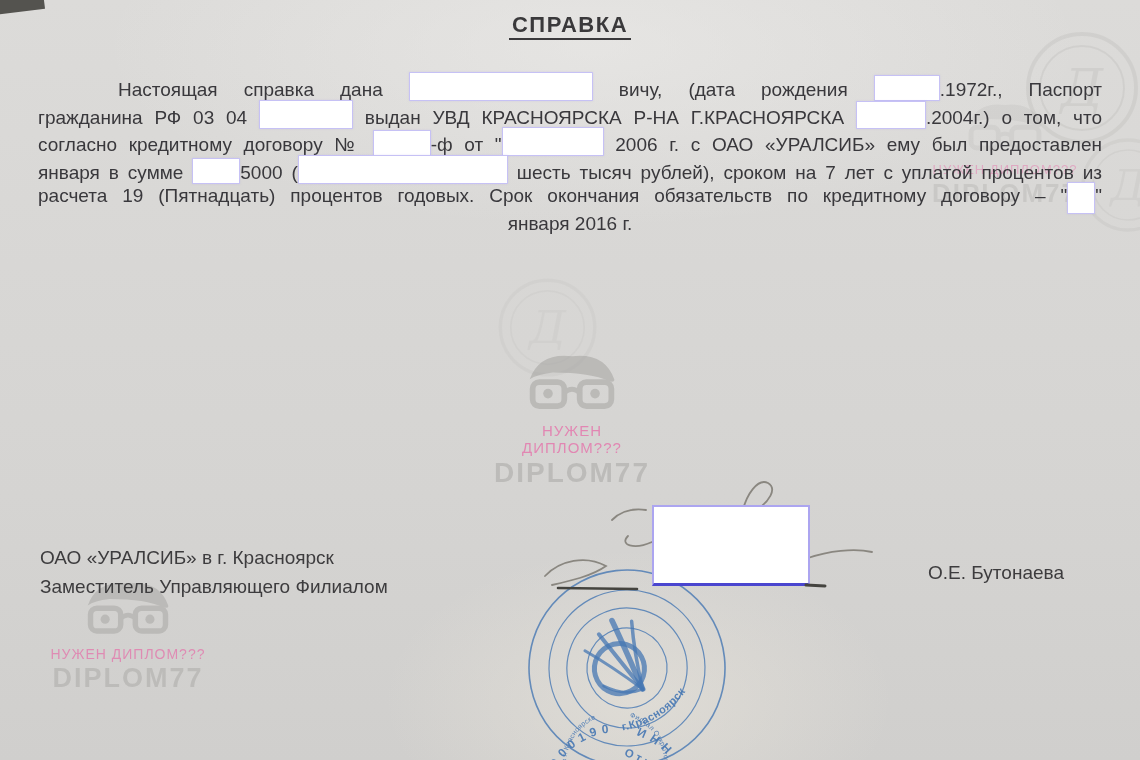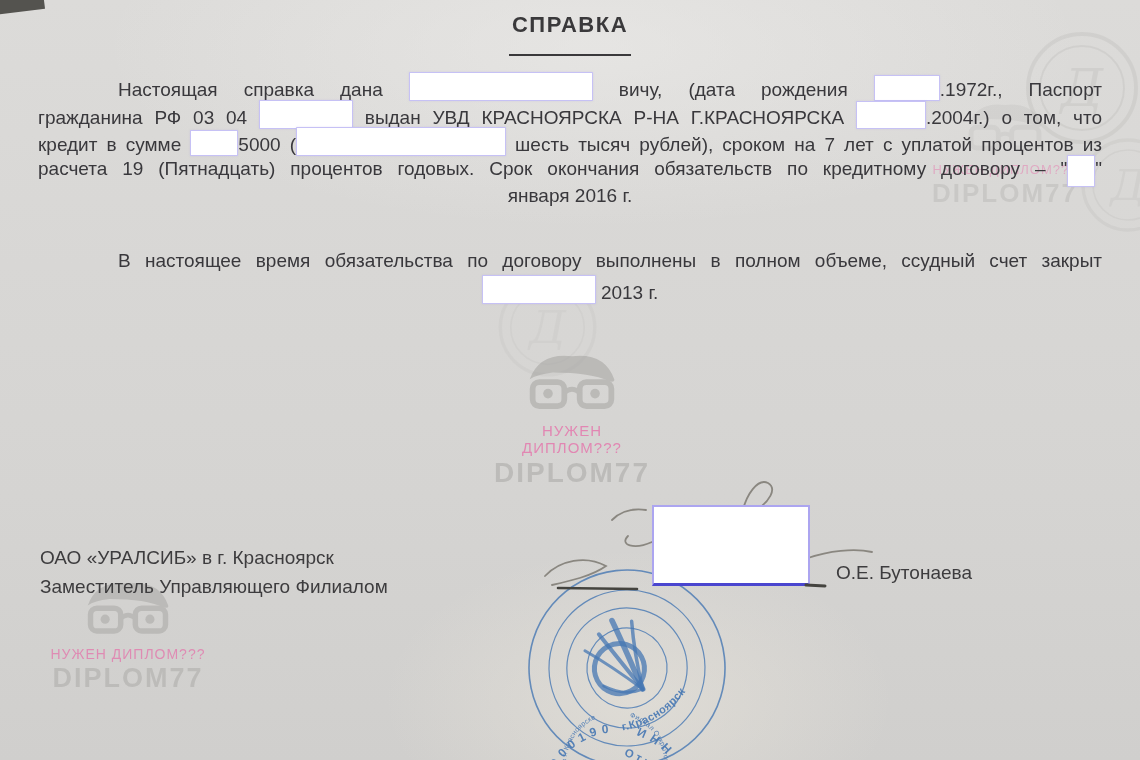--- a/index.html
+++ b/index.html
@@ -21,31 +21,31 @@
   .wm svg{display:block;margin:0 auto 4px auto;}
   .wm-center{left:492px;top:350px;width:160px;opacity:.55;}
   .wm-bl{left:48px;top:578px;width:160px;opacity:.5;}
   .wm-tr{left:930px;top:100px;width:150px;opacity:.32;}
   .wm-tr .brand{font-size:26px;}
   .emblem{position:absolute;z-index:2;opacity:.13;}
 
   
   .title-wrap{position:absolute;left:0;top:12px;width:1140px;text-align:center;z-index:3;}
   .title{display:inline-block;font-size:22px;font-weight:700;letter-spacing:1.5px;color:#3a393b;
-         border-bottom:2.5px solid #3a393b;padding:0 3px 16px 3px;}
+         border-bottom:2.5px solid #3a393b;padding:0 3px 0 3px;}
   #doc-body{position:absolute;left:0;top:0;width:1140px;height:760px;z-index:3;}
   .para{position:absolute;left:38px;width:1064px;color:#39383c;font-size:19px;}
   .docline{line-height:27.5px;height:27.5px;white-space:normal;text-align:center;}
   .docline.just{text-align:justify;text-align-last:justify;}
   .sp{display:inline-block;height:1px;}
   .redact{display:inline-block;background:#ffffff;border:1.5px solid rgba(152,142,236,.55);
           border-radius:1px;box-shadow:0 0 2px rgba(152,142,236,.25);}
 
   .sig-left{position:absolute;left:40px;top:543px;font-size:19px;line-height:29px;color:#3d3c3e;z-index:3;}
-  .sig-right{position:absolute;left:836px;top:562px;font-size:19px;color:#3d3c3e;z-index:3;}
+  .sig-right{position:absolute;left:928px;top:562px;font-size:19px;color:#3d3c3e;z-index:3;}
 
   
   .ink-svg{position:absolute;left:0;top:0;z-index:6;pointer-events:none;}
   .stamp{position:absolute;left:512px;top:553px;width:230px;height:230px;z-index:7;
          filter:blur(.3px);opacity:.92;}
   .bigbox{position:absolute;left:652px;top:505px;width:154px;height:76px;background:#fff;
           border:2px solid rgba(158,150,238,.85);border-bottom:3.5px solid var(--box_bottom,#4a46cf);
           z-index:8;}
   .topline-svg{position:absolute;left:0;top:0;z-index:9;pointer-events:none;}
   .stamp text{font-family:"Liberation Sans",sans-serif;}
@@ -111,27 +111,24 @@
   <div class="corner"></div>
 
   <div class="title-wrap">
     <span class="title">СПРАВКА</span>
   </div>
 
   <div id="doc-body">
       <div class="para" style="top: 72px;">
         <div class="docline just"><span class="sp" style="width: 80px;"></span><span>Настоящая справка дана </span><span class="redact" style="width: 182px; height: 27px; vertical-align: -5px;"></span><span> вичу, (дата рождения </span><span class="redact" style="width: 64px; height: 24px; vertical-align: -5px;"></span><span>.1972г., Паспорт</span></div>
         <div class="docline just"><span>гражданина РФ 03 04 </span><span class="redact" style="width: 92px; height: 27px; vertical-align: -5px;"></span><span> выдан УВД КРАСНОЯРСКА Р-НА Г.КРАСНОЯРСКА </span><span class="redact" style="width: 68px; height: 26px; vertical-align: -5px;"></span><span>.2004г.) о том, что</span></div>
-        <div class="docline just"><span>кредит в сумме </span><span class="redact" style="width: 46px; height: 24px; vertical-align: -5px;"></span><span>5000 (</span><span class="redact" style="width: 208px; height: 27px; vertical-align: -5px;"></span><span> шесть тысяч рублей), сроком на 7 лет с уплатой процентов из</span></div>
+        <div class="docline just"><span>согласно кредитному договору № </span><span class="redact" style="width: 56px; height: 24px; vertical-align: -5px;"></span><span>-ф от "</span><span class="redact" style="width: 100px; height: 27px; vertical-align: -5px;"></span><span> 2006 г. с ОАО «УРАЛСИБ» ему был предоставлен</span></div>
+        <div class="docline just"><span>января в сумме </span><span class="redact" style="width: 46px; height: 24px; vertical-align: -5px;"></span><span>5000 (</span><span class="redact" style="width: 208px; height: 27px; vertical-align: -5px;"></span><span> шесть тысяч рублей), сроком на 7 лет с уплатой процентов из</span></div>
         <div class="docline just"><span>расчета 19 (Пятнадцать) процентов годовых. Срок окончания обязательств по кредитному договору – "</span><span class="redact" style="width: 26px; height: 30px; vertical-align: -12px;"></span><span>"</span></div>
         <div class="docline"><span>января 2016 г.</span></div>
-      </div>
-      <div class="para" style="top: 247px;">
-        <div class="docline just"><span class="sp" style="width: 80px;"></span><span>В настоящее время обязательства по договору выполнены в полном объеме, ссудный счет закрыт</span></div>
-        <div class="docline"><span class="redact" style="width: 112px; height: 27px; vertical-align: -5px;"></span><span> 2013 г.</span></div>
       </div>
     </div>
 
   <div class="sig-left">
     <div>ОАО «УРАЛСИБ» в г. Красноярск</div>
     <div>Заместитель Управляющего Филиалом</div>
   </div>
   <div class="sig-right">О.Е. Бутонаева</div>
 
   <svg class="ink-svg" width="1140" height="760" viewBox="0 0 1140 760">

